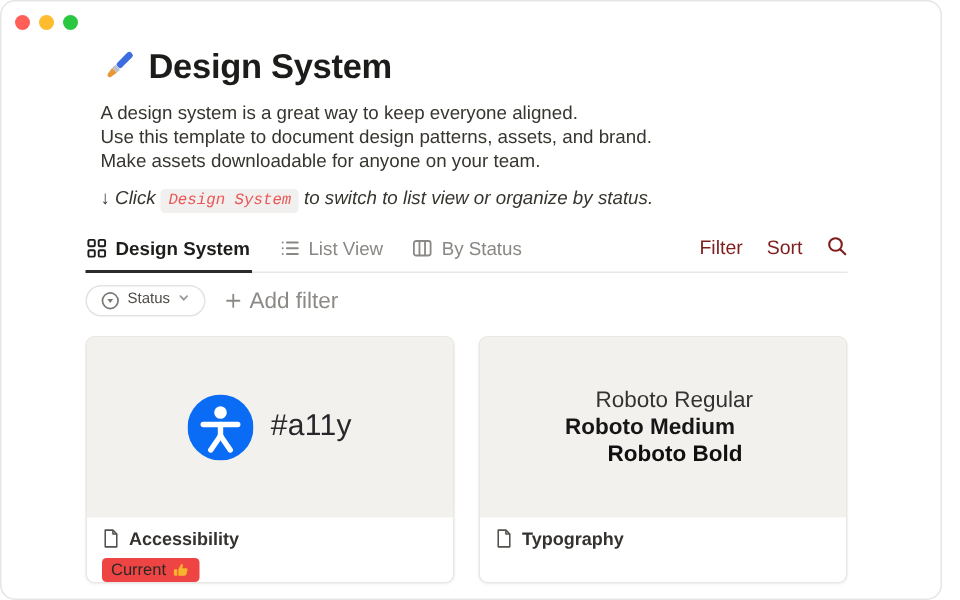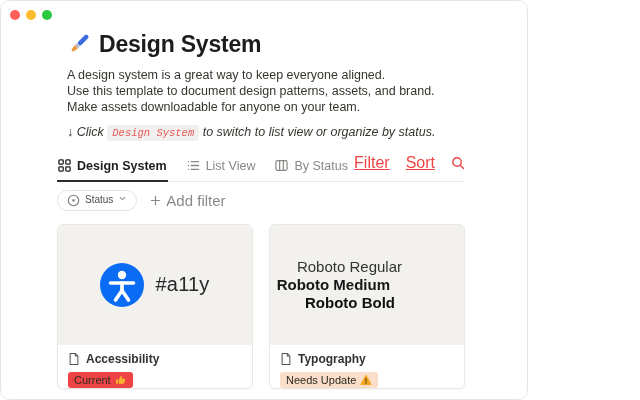--- a/index.html
+++ b/index.html
@@ -1,20 +1,20 @@
 <!DOCTYPE html>
 <html><head>
 <meta charset="utf-8">
 <style>
   * { box-sizing: border-box; margin: 0; padding: 0; }
   html, body { width: 640px; height: 400px; background: #fff; }
   body { font-family: "Liberation Sans", sans-serif; color: #37352f; }
 
   .window {
-    position: relative; width: 528px; height: 400px;
+    position: relative; width: 628px; height: 400px;
     background: #fff; border-radius: 10px; border: 1px solid #e6e5e3;
     overflow: hidden;
   }
 
   
   .traffic-lights { position: absolute; top: 9px; left: 9px; display: flex; gap: 6px; }
   .traffic-lights .dot { width: 10px; height: 10px; border-radius: 50%; }
 
   .content { padding: 0 62px 0 56px; }
 
@@ -43,21 +43,21 @@
   .tab {
     display: flex; align-items: center; gap: 6px;
     font-size: 12.5px; color: #8a8884; padding: 4px 1px 8px;
     cursor: pointer; background: none; border: none;
     font-family: inherit;
   }
   .tab.active { color: #1d1d1b; font-weight: 700; border-bottom: 2px solid #2b2b29; margin-bottom: -1px; padding-bottom: 7px; }
   .tab svg { flex: 0 0 auto; }
 
   .view-actions { display: flex; align-items: center; gap: 16px; padding-bottom: 9px; }
-  .action { font-size: 16px; color: #ef4444; background: none; border: none; font-family: inherit; cursor: pointer; display: flex; align-items: center; text-decoration: underline; }
+  .action { font-size: 13px; color: #7f1d1d; background: none; border: none; font-family: inherit; cursor: pointer; display: flex; align-items: center; }
 
   
   .filter-bar { margin-top: 8px; display: flex; align-items: center; gap: 13px; }
   .status-chip {
     display: flex; align-items: flex-start; gap: 5px;
     border: 1px solid #e4e3e0; border-radius: 20px; padding: 3px 9px;
     font-size: 10px; color: #504e49; background: #fff; font-family: inherit; cursor: pointer;
   }
   .status-chip .chev { color: #9b9995; display: flex; }
   .status-chip .prop-ic { color: #7a7874; display: flex; }
@@ -250,29 +250,19 @@
         <div class="card-footer">
           <div class="card-title-row">
             <span style="display:flex;">
               <svg viewBox="0 0 14 16" width="12" height="14" fill="none" stroke="currentColor" stroke-width="1.2" stroke-linejoin="round">
                 <path d="M2.5 1.5 h6 l3 3 v10 h-9 z"></path>
                 <path d="M8.5 1.5 v3 h3"></path>
               </svg>
             </span>
             <span>Typography</span>
           </div>
-          <span class="status-tag" style="background-color: rgb(250, 222, 201);">
-            <span>Needs Update</span>
-            <span style="display:flex;">
-              <svg viewBox="0 0 14 14" width="12" height="12">
-                <path d="M7 1.8 L12.8 12 H1.2 Z" fill="#f6a623" stroke="#f6a623" stroke-width="1.4" stroke-linejoin="round"></path>
-                <line x1="7" y1="5.3" x2="7" y2="8.4" stroke="#5b4a12" stroke-width="1.4" stroke-linecap="round"></line>
-                <circle cx="7" cy="10.4" r="0.95" fill="#5b4a12"></circle>
-              </svg>
-            </span>
-          </span>
         </div>
       </div>
 
     </div>
 
   </div>
 </div>
 
 </body></html>

